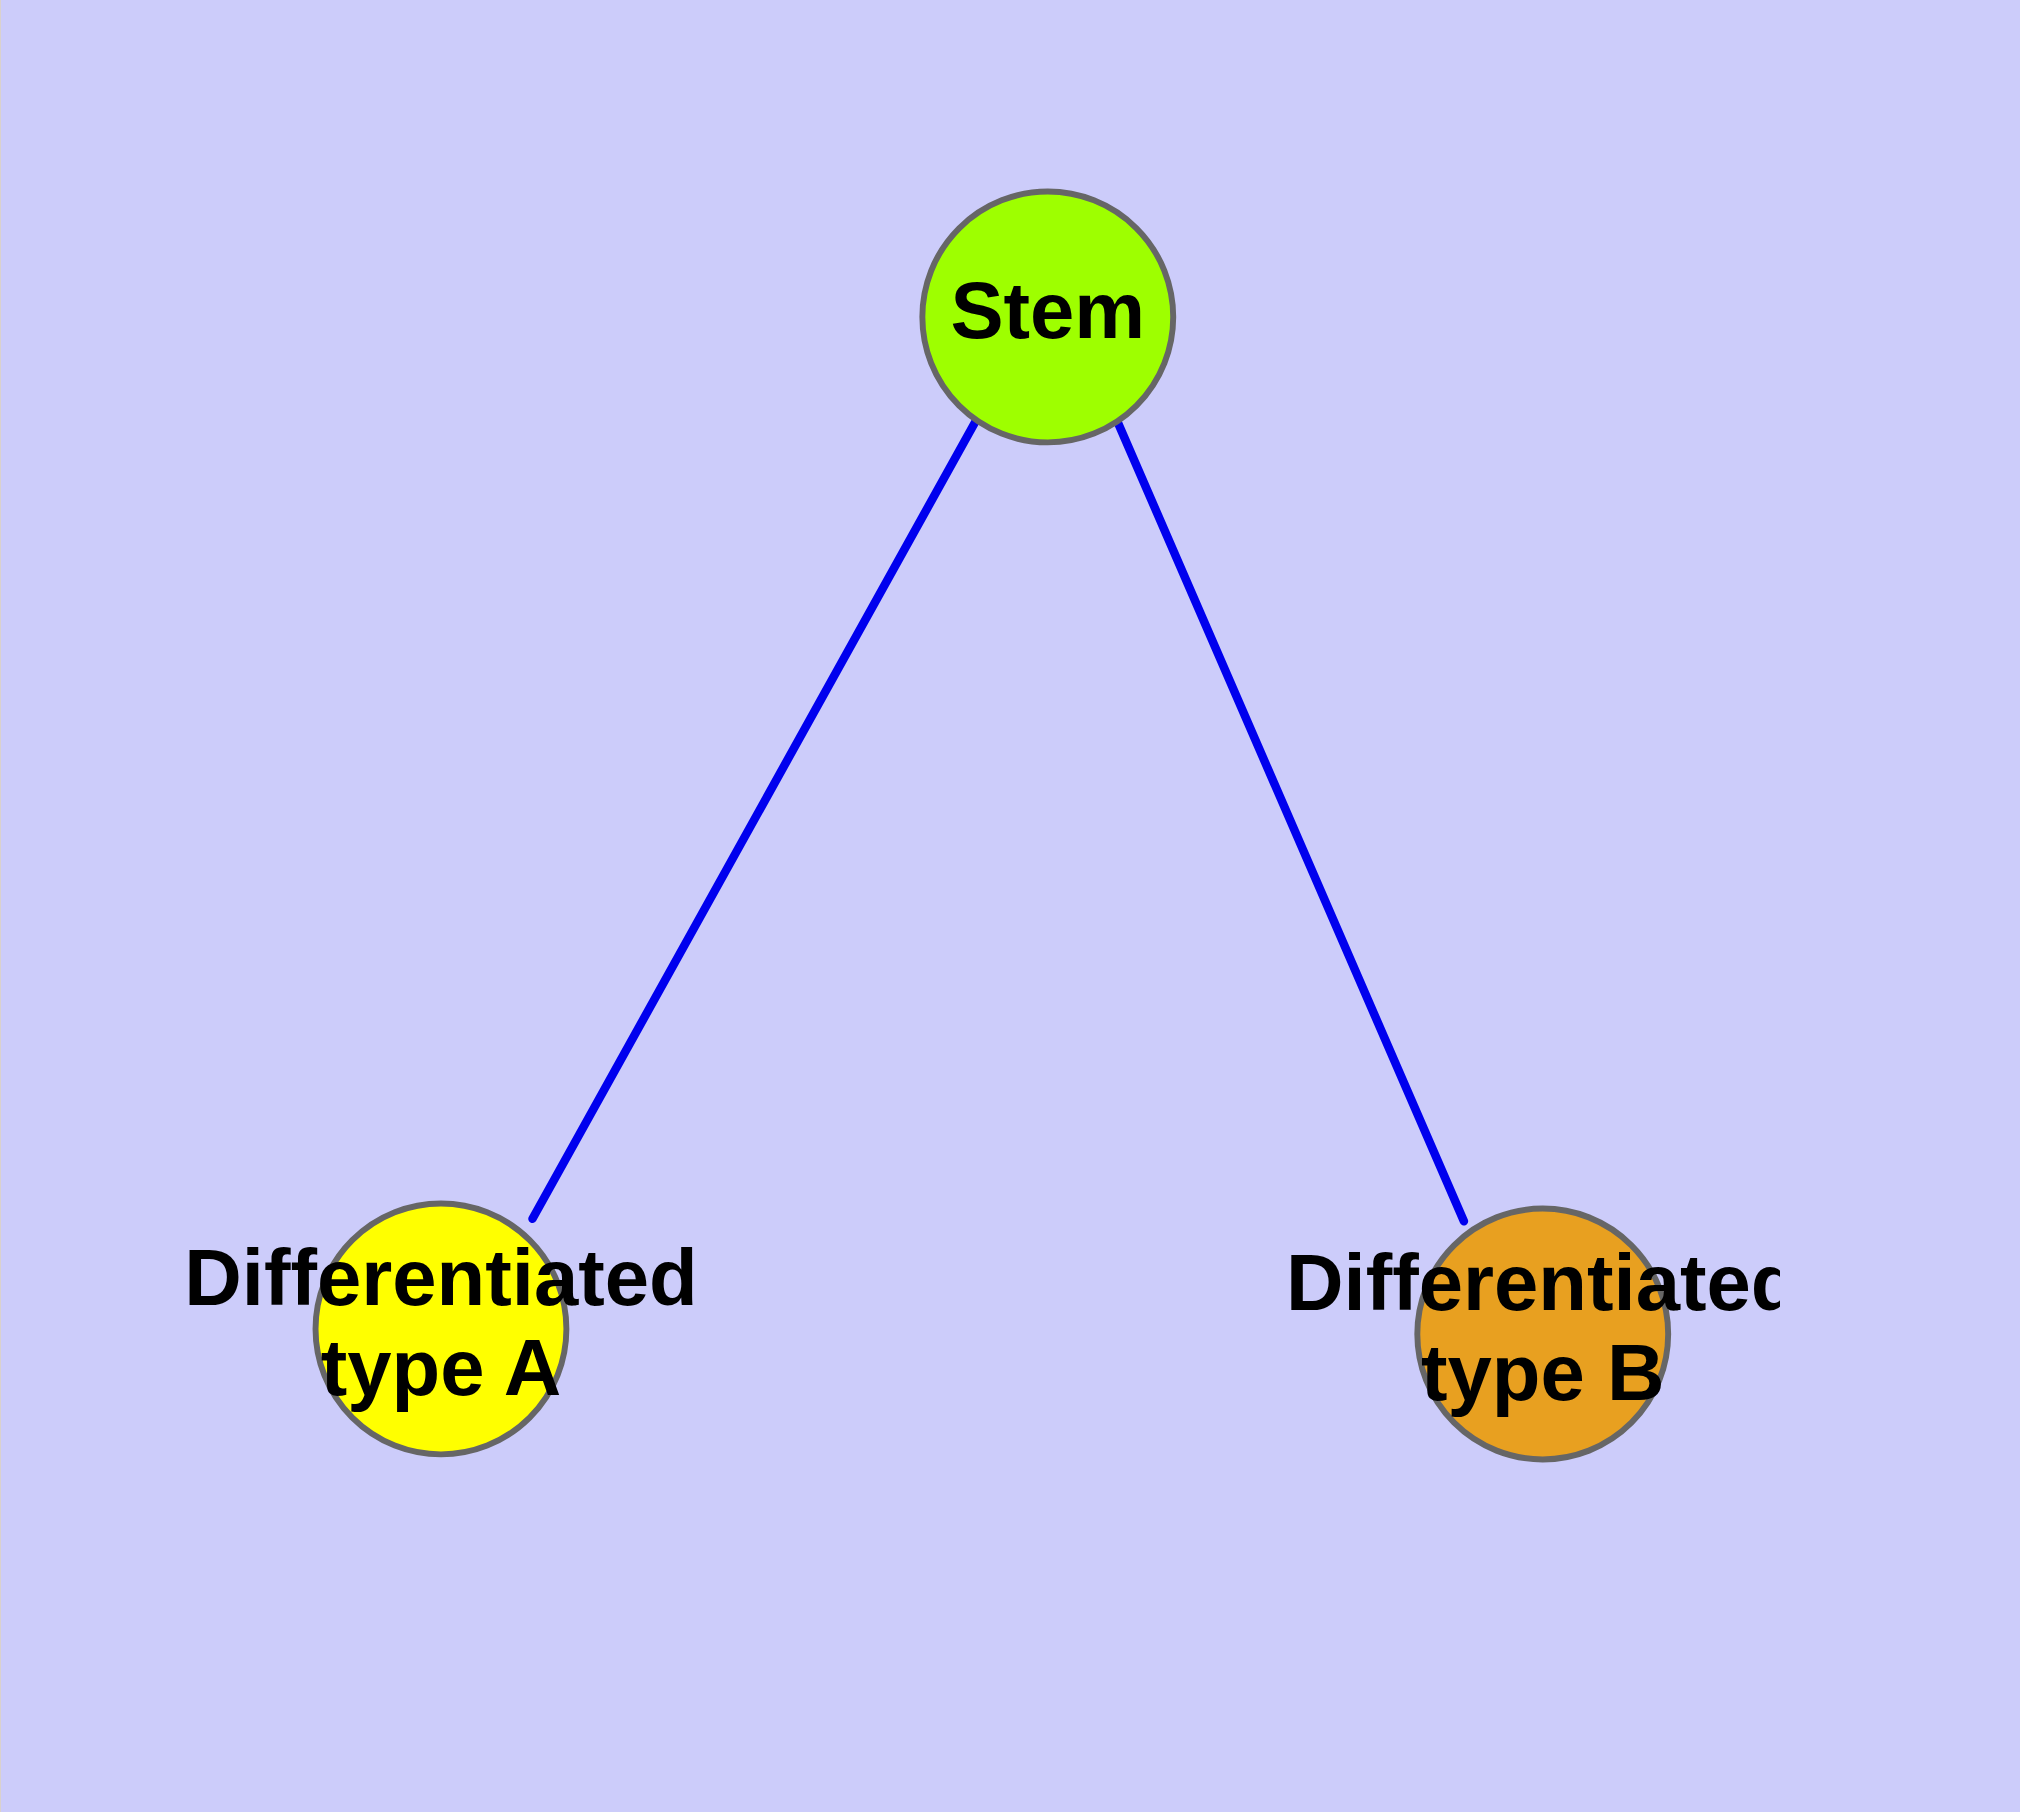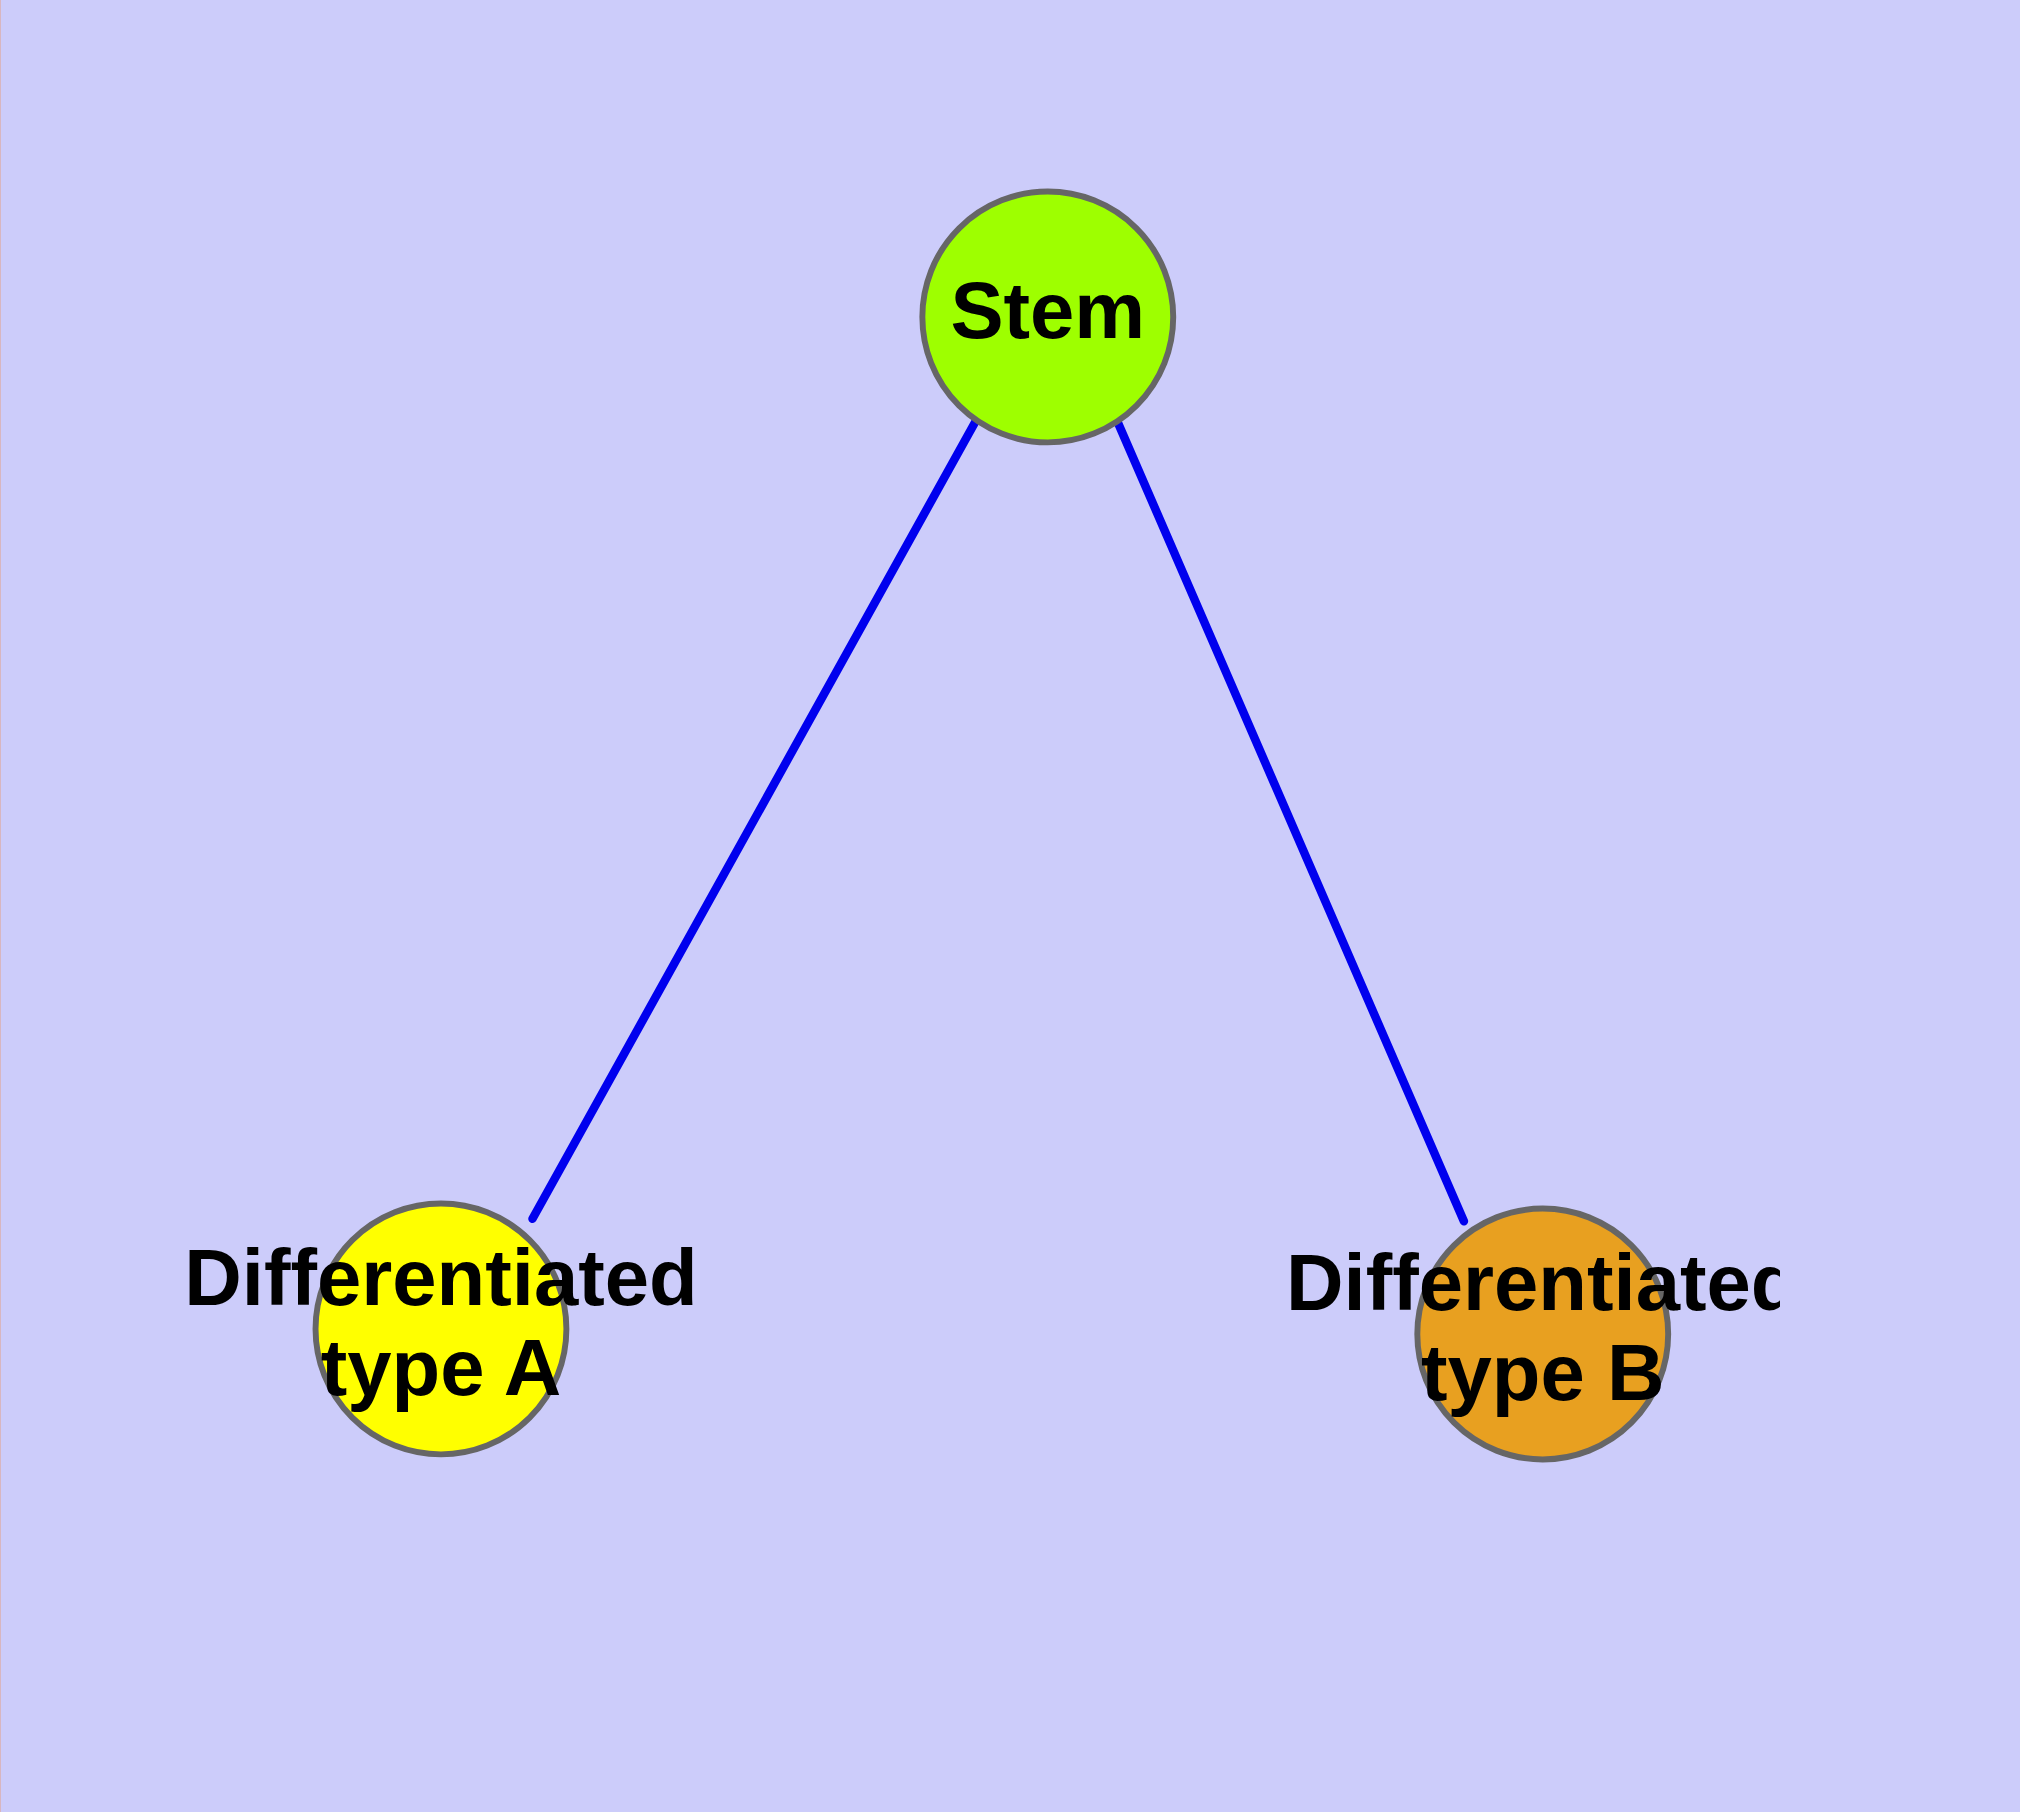--- a/index.html
+++ b/index.html
@@ -28,21 +28,21 @@
     font-family: "Liberation Sans", sans-serif;
     font-weight: bold;
     fill: #000000;
     text-anchor: middle;
     dominant-baseline: middle;
   }
 </style>
 </head>
 <body style="background: rgb(204, 204, 250);">
 
-<div id="canvas" style="width: 1780px; height: 1812px; background: #f97316;">
+<div id="canvas" style="width: 1780px; height: 1812px; background: #fde047;">
   <svg id="graph-svg" viewBox="0 0 2384 2138" xmlns="http://www.w3.org/2000/svg" style="width: 2021px; height: 1812px;">
 
     <rect x="0" y="0" width="2384" height="2138" fill="#ccccfa"></rect>
 
     <g>
       <line stroke-linecap="round" x1="1152" y1="495" x2="628" y2="1438" stroke="#0000ee" stroke-width="10"></line>
       <line stroke-linecap="round" x1="1318" y1="497" x2="1727" y2="1441" stroke="#0000ee" stroke-width="10"></line>
     </g>
 
     <g>

